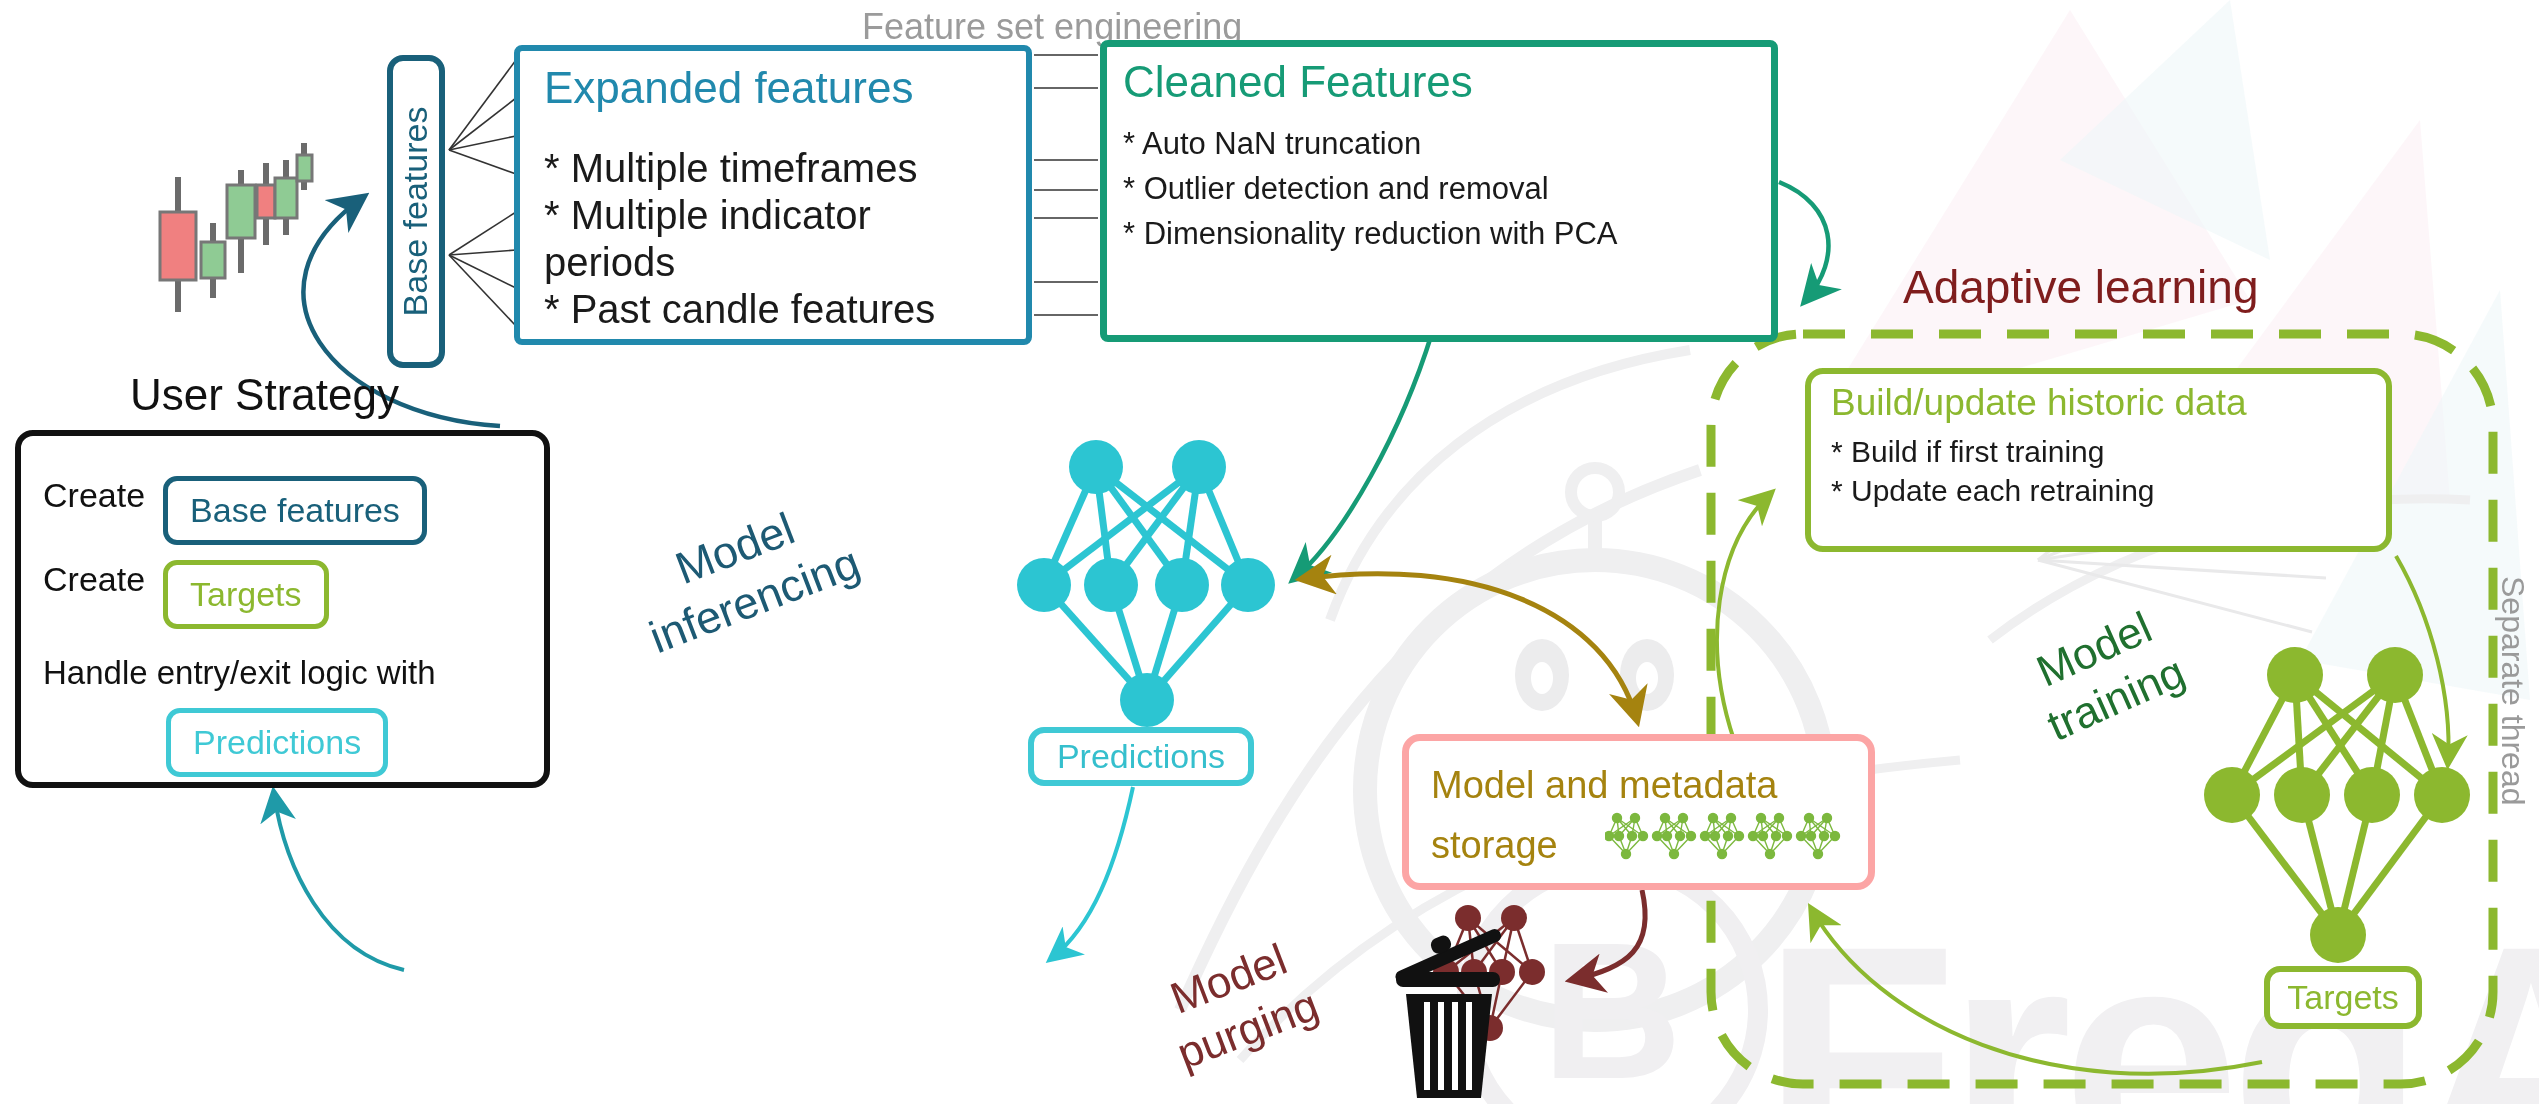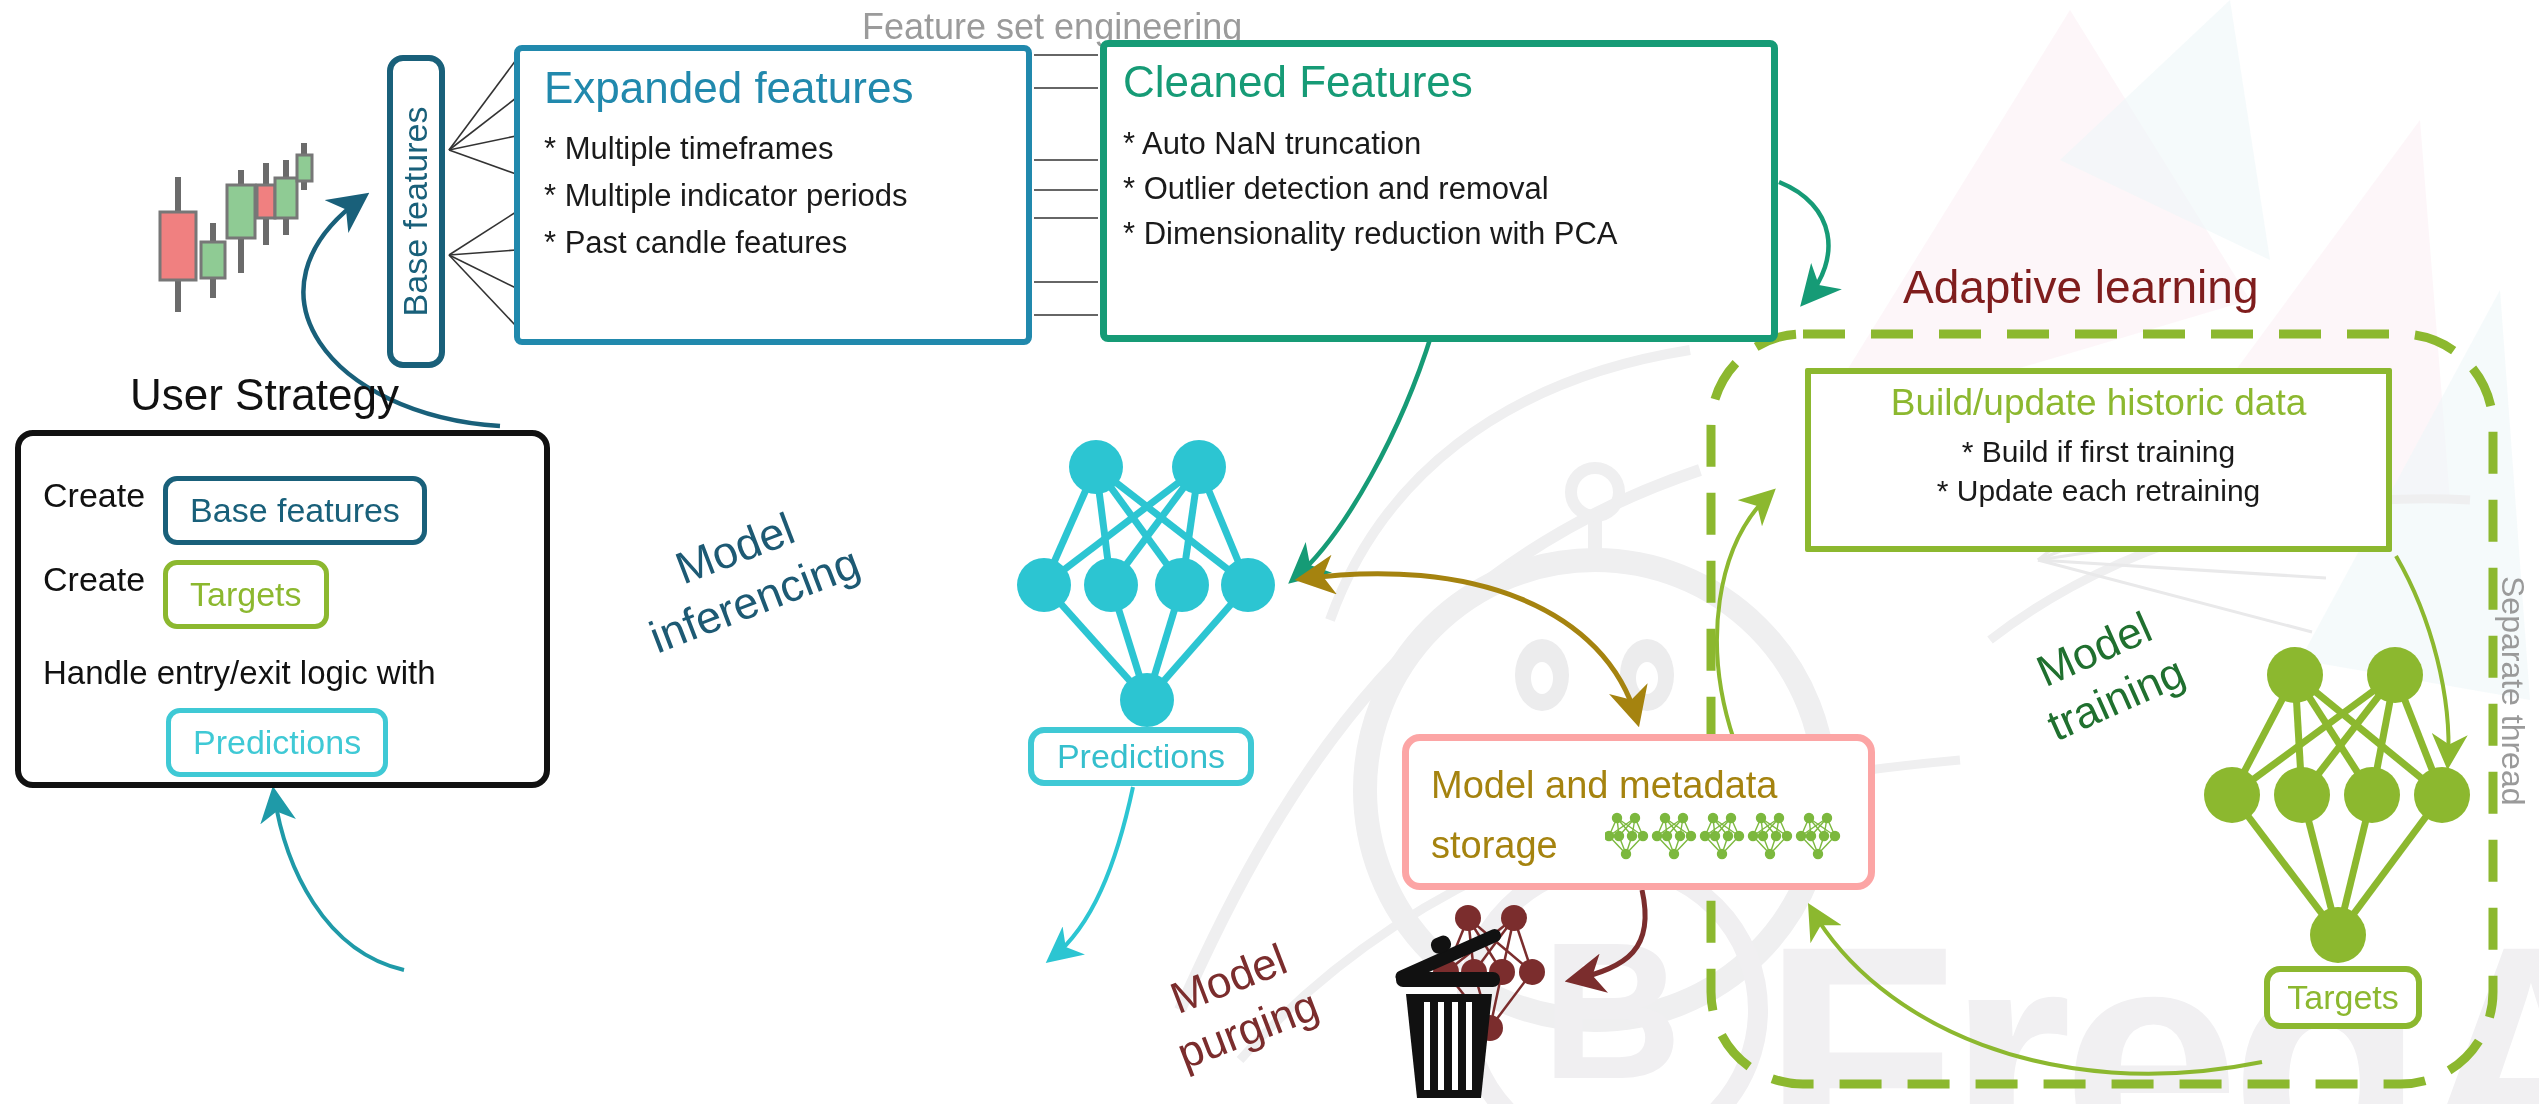--- a/index.html
+++ b/index.html
@@ -15,27 +15,27 @@
   .pill{position:absolute;box-sizing:border-box;background:#fff;border-radius:16px;
         display:flex;align-items:center;justify-content:center;z-index:11;}
   .rot{position:absolute;z-index:9;text-align:center;line-height:1.22;}
   .lbl{position:absolute;z-index:9;white-space:nowrap;}
   
   #freqai-wm{position:absolute;left:1762px;top:898px;z-index:1;font-size:320px;font-weight:700;
              color:#f1f0f2;letter-spacing:-10px;line-height:1;z-index:1;}
   
   #expanded-box{left:514px;top:45px;width:518px;height:300px;border:6px solid #2189ad;padding:12px 24px;}
   #expanded-box .title{color:#2189ad;font-size:44px;}
-  #expanded-box .items{margin-top:12px;font-size:31px;line-height:47px;}
+  #expanded-box .items{margin-top:32px;font-size:40px;line-height:47px;}
   
   #cleaned-box{left:1100px;top:40px;width:678px;height:302px;border:7px solid #169b76;padding:10px 16px;}
   #cleaned-box .title{color:#169b76;font-size:44px;}
   #cleaned-box .items{margin-top:14px;font-size:31px;line-height:45px;}
   
-  #historic-box{left:1805px;top:368px;width:587px;height:184px;border:6px solid #8cb82f;padding:8px 20px;border-radius:2px;text-align:center;}
+  #historic-box{left:1805px;top:368px;width:587px;height:184px;border:6px solid #8cb82f;padding:8px 20px;border-radius:18px;}
   #historic-box .title{color:#8cb82f;font-size:37px;}
   #historic-box .items{margin-top:8px;font-size:30px;line-height:39px;}
   
   #post-box{left:405px;top:868px;width:627px;height:220px;border:7px solid #1f9aa8;padding:10px 24px;}
   #post-box .title{color:#1f9aa8;font-size:41px;}
   #post-box .items{margin-top:12px;font-size:30px;line-height:45px;}
   
   #storage-box{left:1402px;top:734px;width:473px;height:156px;border:7px solid #fca5a5;padding:14px 22px;border-radius:18px;}
   #storage-box .stline{color:#a5830f;font-size:38px;line-height:60px;}
   #storage-minis{position:absolute;left:196px;top:66px;}

